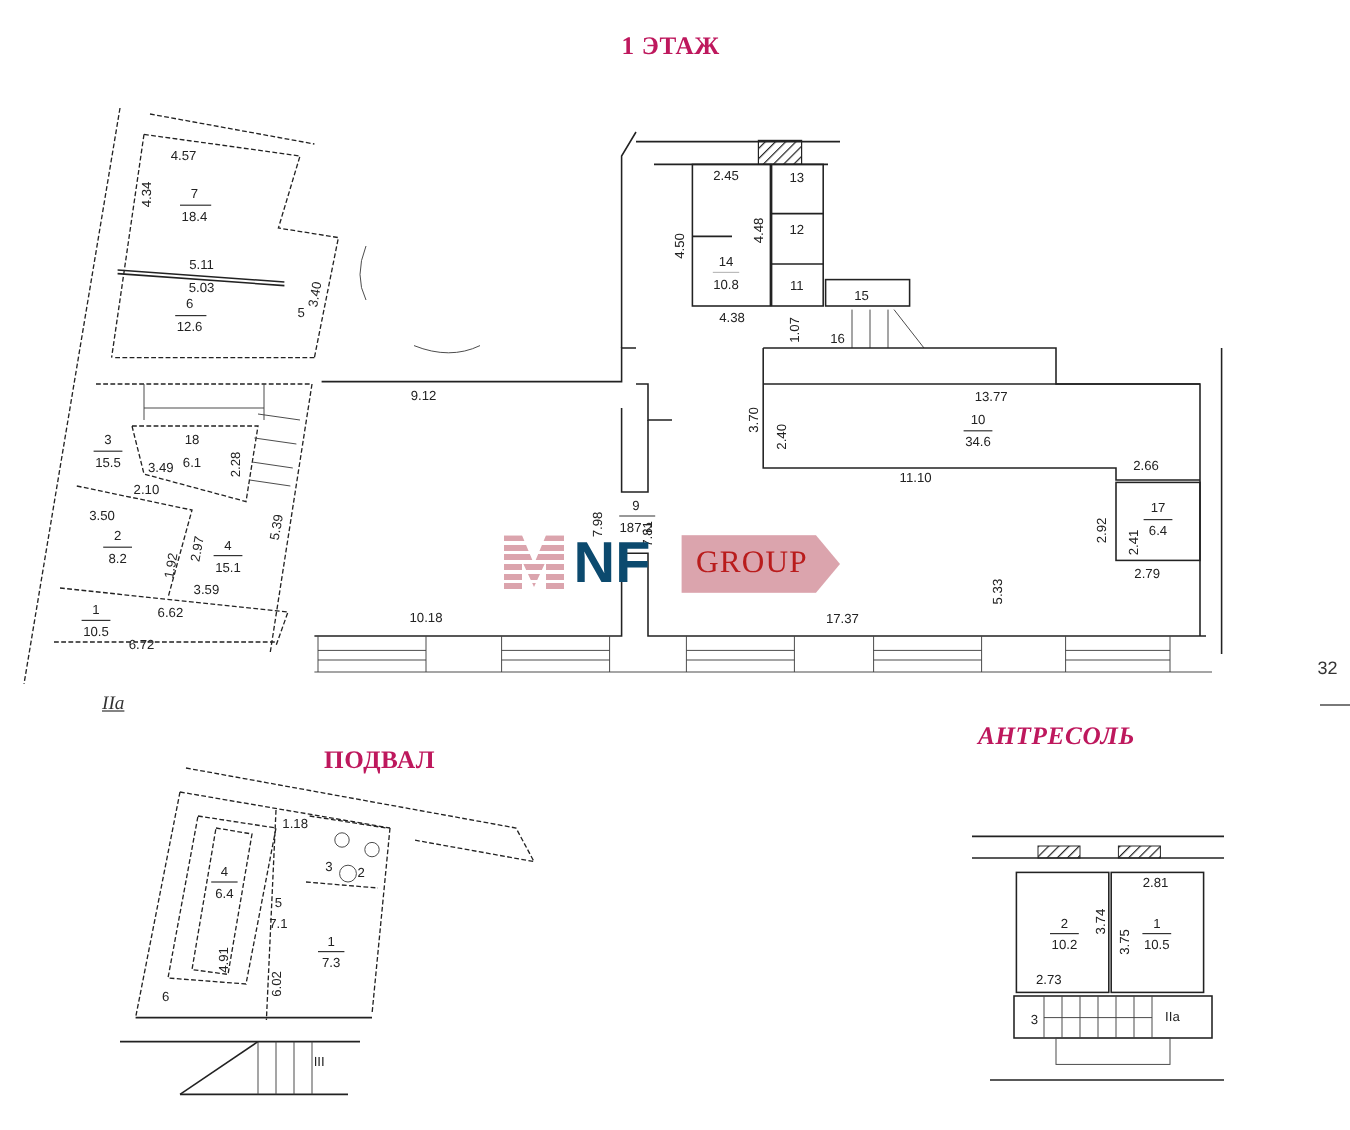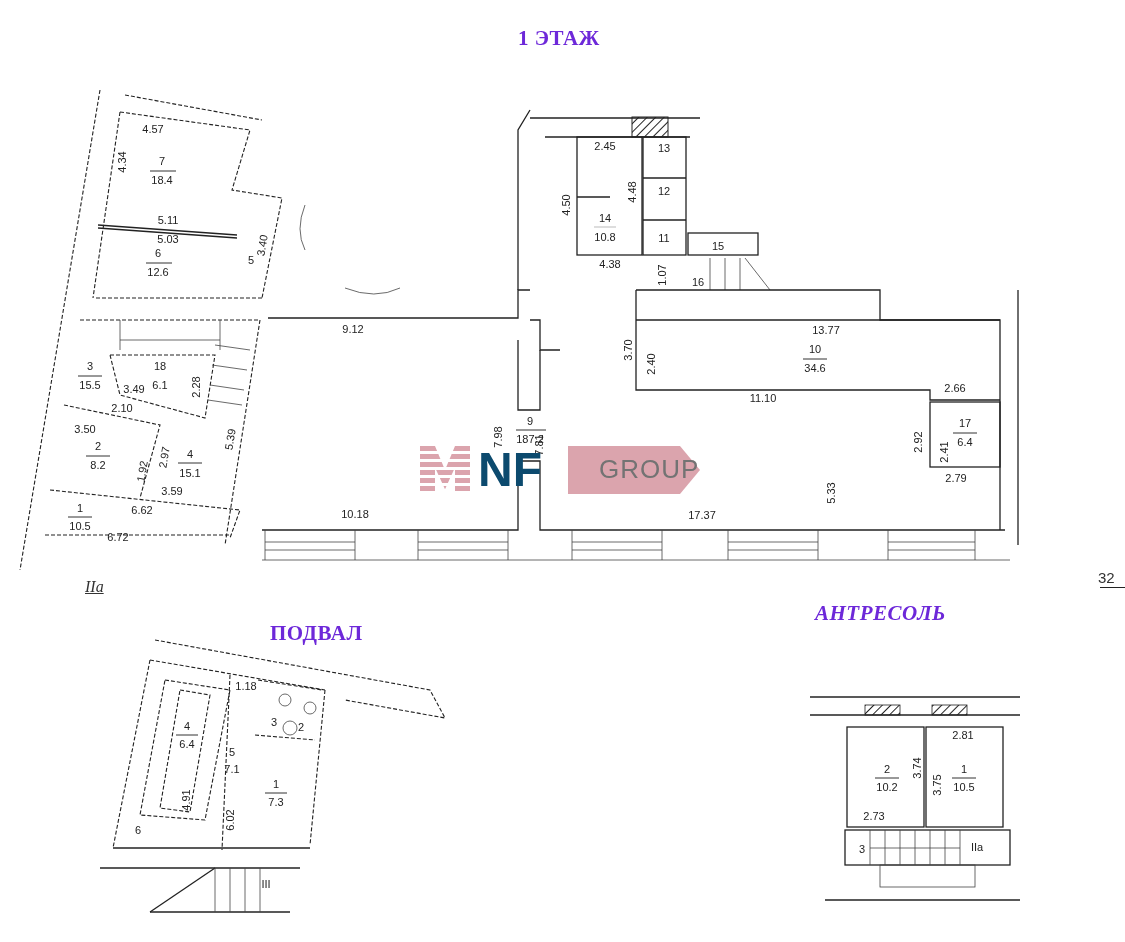--- a/index.html
+++ b/index.html
@@ -1,31 +1,31 @@
 <!DOCTYPE html>
 <html><head>
 <meta charset="utf-8">
 <style>
   html,body{margin:0;padding:0;background:#fff;}
   body{width:1125px;height:942px;position:relative;overflow:hidden;font-family:"Liberation Sans",sans-serif;}
-  .page-title{position:absolute;font-family:"Liberation Serif",serif;font-weight:bold;color:#6d28d9;font-size:21px;letter-spacing:0.5px;}
+  .page-title{position:absolute;font-family:"Liberation Serif",serif;font-weight:bold;color:#be185d;font-size:21px;letter-spacing:0.5px;}
   #title-main{left:518px;top:26px;}
   #title-basement{left:270px;top:621px;}
   #title-mezz{left:815px;top:601px;font-style:italic;}
   svg{position:absolute;left:0;top:0;}
   .w{stroke:#222;stroke-width:1.3;fill:none;}
   .d{stroke:#222;stroke-width:1.1;fill:none;stroke-dasharray:4 2;}
   .t{stroke:#444;stroke-width:0.8;fill:none;}
   .num{font-family:"Liberation Sans",sans-serif;font-size:11px;fill:#222;text-anchor:middle;}
-  .page-no{position:absolute;left:1098px;top:549px;font-size:15px;color:#333;margin-top:20px;}
+  .page-no{position:absolute;left:1098px;top:549px;font-size:15px;color:#333;}
   .pg-line{position:absolute;left:1100px;top:587px;width:25px;height:1px;background:#222;}
   .wm{position:absolute;left:420px;top:446px;width:282px;height:48px;}
   .wm-group{position:absolute;left:148px;top:0;height:48px;width:112px;background:#dba4ad;}
   .wm-arrow{position:absolute;left:260px;top:0;width:0;height:0;border-top:24px solid transparent;border-bottom:24px solid transparent;border-left:20px solid #dba4ad;}
-  .wm-text{position:absolute;left:179px;top:8px;font-size:26px;color:#737373;letter-spacing:1px;font-family:Liberation Sans, sans-serif;}
+  .wm-text{position:absolute;left:160px;top:8px;font-size:26px;color:#b91c1c;letter-spacing:1px;font-family:Liberation Serif, serif;}
   .wm-nf{position:absolute;left:58px;top:-2px;font-size:48px;font-weight:bold;color:#0c4a6e;font-family:"Liberation Sans",sans-serif;line-height:52px;}
   .wm-m{position:absolute;left:0;top:0;width:50px;height:48px;background:repeating-linear-gradient(180deg,#dba4ad 0 5px,transparent 5px 8px);clip-path:polygon(0 0,30% 0,50% 50%,70% 0,100% 0,100% 100%,70% 100%,70% 45%,50% 90%,30% 45%,30% 100%,0 100%);}
   .hand{position:absolute;left:85px;top:578px;font-family:"Liberation Serif",serif;font-style:italic;font-size:16px;color:#333;text-decoration:underline;}
 </style>
 </head>
 <body>
 
 <div class="page-title" id="title-main">1 ЭТАЖ</div>
 <div class="page-title" id="title-basement">ПОДВАЛ</div>
 <div class="page-title" id="title-mezz">АНТРЕСОЛЬ</div>

